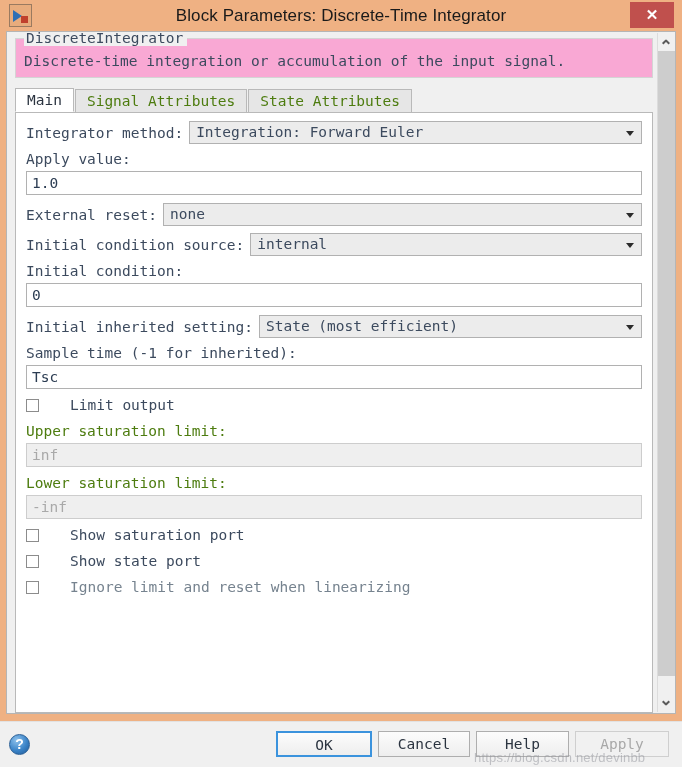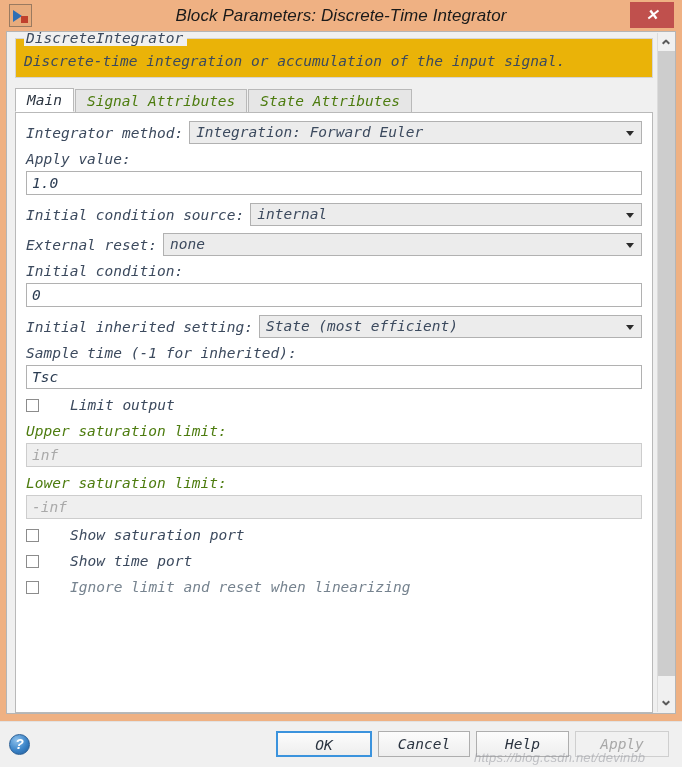--- a/index.html
+++ b/index.html
@@ -17,21 +17,20 @@
   
   .window {
     position: absolute;
     left: 0; top: 0;
     width: 682px;
     height: 767px;
     background: #efb183;
     box-sizing: border-box;
     display: flex;
     flex-direction: column;
-    font-style: italic;
   }
 
   
   .titlebar {
     position: relative;
     height: 31px;
     flex: 0 0 31px;
     background: #efb183;
   }
   .title-icon {
@@ -94,21 +93,21 @@
     overflow: hidden;
   }
 
   
   .desc-group {
     position: relative;
     margin: 6px 22px 4px 8px;
     border: 1px solid #d4d4d4;
     padding: 14px 8px 8px 8px;
     box-sizing: border-box;
-    background: #eab308;
+    background: #f9a8d4;
   }
   .desc-legend {
     position: absolute;
     left: 8px; top: -9px;
     background: #f0f0f0;
     padding: 0 4px 0 2px;
     font-size: 14.5px;
     color: #3c4a5e;
   }
   .desc-text {
@@ -393,31 +392,31 @@
         <div class="select">
           <span>Integration: Forward Euler</span>
           <span class="arrow"></span>
         </div>
       </div>
 
       <span class="lbl-block">Apply value:</span>
       <div class="textfield">1.0</div>
 
       <div class="row-inline">
+        <span class="lbl">External reset:</span>
+        <div class="select">
+          <span>none</span>
+          <span class="arrow"></span>
+        </div>
+      </div>
+
+      <div class="row-inline">
         <span class="lbl">Initial condition source:</span>
         <div class="select">
           <span>internal</span>
-          <span class="arrow"></span>
-        </div>
-      </div>
-
-      <div class="row-inline">
-        <span class="lbl">External reset:</span>
-        <div class="select">
-          <span>none</span>
           <span class="arrow"></span>
         </div>
       </div>
 
       <span class="lbl-block">Initial condition:</span>
       <div class="textfield">0</div>
 
       <div class="row-inline">
         <span class="lbl">Initial inherited setting:</span>
         <div class="select">
@@ -440,21 +439,21 @@
       <span class="lbl-block dim">Lower saturation limit:</span>
       <div class="textfield disabled">-inf</div>
 
       <div class="checkrow">
         <span class="checkbox"></span>
         <span class="ctext">Show saturation port</span>
       </div>
 
       <div class="checkrow">
         <span class="checkbox"></span>
-        <span class="ctext">Show time port</span>
+        <span class="ctext">Show state port</span>
       </div>
 
       <div class="checkrow">
         <span class="checkbox"></span>
         <span class="ctext dim">Ignore limit and reset when linearizing</span>
       </div>
 
     </div>
 
     <div class="vscroll">

